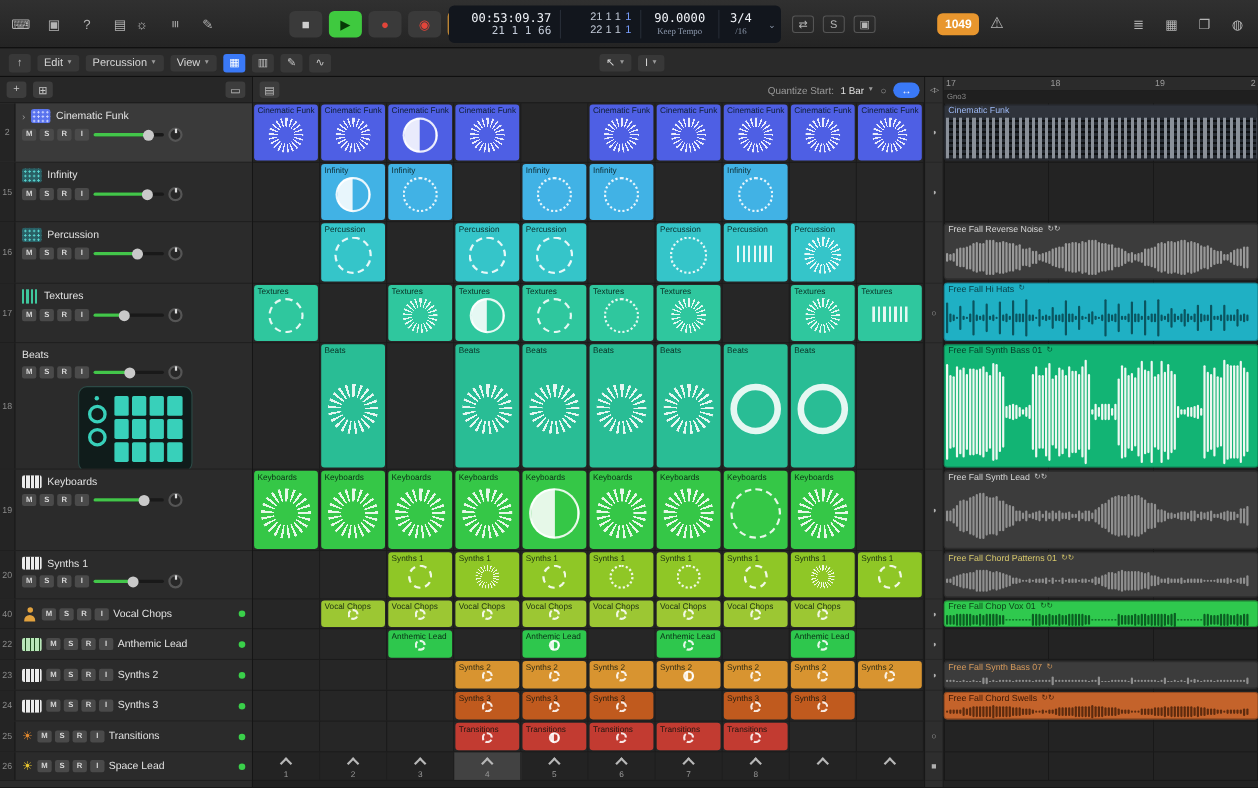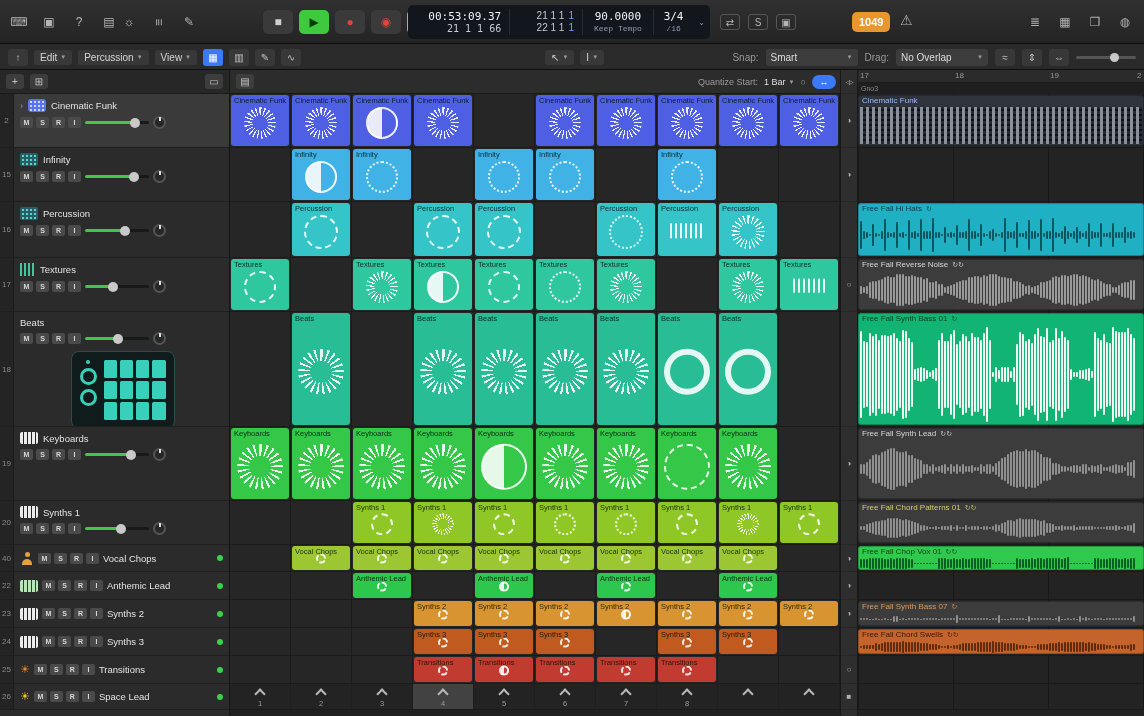--- a/index.html
+++ b/index.html
@@ -12,21 +12,21 @@
   .tbicon{width:22px;height:18px;display:flex;align-items:center;justify-content:center;color:#b5b5b5;font-size:12px;border-radius:3px;}
   .rot90{transform:rotate(90deg);}
   .tbtn-t{width:30px;height:24px;border-radius:5px;background:#3a3a3a;display:flex;align-items:center;justify-content:center;font-size:12px;color:#cfcfcf;}
   .t-play{background:#3fc93f;color:#063a06;}
   .t-rec,.t-cap{color:#e2453a;}
   .t-cycle{background:#e8a13a;color:#4a3000;}
   .lcd{position:absolute;left:408px;top:5px;width:302px;height:34px;background:#12161d;border-radius:5px;display:flex;align-items:center;color:#e8edf5;}
   .lcd-sec{display:flex;flex-direction:column;justify-content:center;align-items:flex-end;padding:0 8px;height:26px;border-right:1px solid #262c36;}
   .lcd-big{font-family:"DejaVu Sans Mono",monospace;font-size:11px;line-height:13px;color:#f0f3f8;}
   .lcd-sub{font-family:"DejaVu Sans Mono",monospace;font-size:10px;line-height:12px;color:#c3cbd8;}
-  .lcd-dim{font-size:8px;color:#8d99ad;line-height:11px;font-family:Liberation Mono, monospace;}
+  .lcd-dim{font-size:8px;color:#8d99ad;line-height:11px;font-family:Liberation Serif, serif;}
   .beatcol{color:#7aa0ff;margin-left:4px;}
   .lcd-chev{padding:0 5px;color:#8d99ad;font-size:8px;}
   .badge{position:absolute;left:852px;top:12px;height:20px;padding:0 7px;background:#e8962e;border-radius:5px;color:#fff;font-size:11px;font-weight:bold;display:flex;align-items:center;}
   .warn{position:absolute;left:900px;top:12px;color:#b5b5b5;font-size:14px;}
   .statusg{left:720px;}
   .s-ico{width:20px;height:16px;display:flex;align-items:center;justify-content:center;font-size:10px;color:#b5b5b5;border:1px solid #555;border-radius:3px;}
   .tb-right{right:8px;}
 
   
   .menubar{position:absolute;left:0;top:44px;width:1144px;height:26px;background:#2a2a2a;border-bottom:1px solid #0f0f0f;}
@@ -208,38 +208,20 @@
     <div class="mbg" style="left:545px">
       <span class="menu">
           <span>↖</span>
           <span class="chv">▼</span>
         </span>
       <span class="menu">
           <span>I</span>
           <span class="chv">▼</span>
         </span>
     </div>
-    <div class="mbg" style="right:8px;gap:7px">
-      <span class="lblgray">Snap:</span>
-      <span class="drop">
-          <span>Smart</span>
-          <span class="chv">▼</span>
-        </span>
-      <span class="lblgray">Drag:</span>
-      <span class="drop">
-          <span>No Overlap</span>
-          <span class="chv">▼</span>
-        </span>
-      <span class="mico">≈</span>
-      <span class="mico">⇕</span>
-      <span class="mico">⇔</span>
-      <span class="zslider">
-          <i></i>
-        </span>
-    </div>
   </div>
 
   <div class="content">
 
     <div class="headers">
       <div class="hd-top">
         <span class="hbtn">+</span>
         <span class="hbtn">⊞</span>
         <span class="spread"></span>
         <span class="hbtn">▭</span>
@@ -1146,20 +1128,122 @@
       <div class="lanes">
           <div class="lane" style="height: 54px;">
             <div class="region midi">
               <div class="rlabel" style="color: rgb(157, 185, 245);">
                 <span>Cinematic Funk</span>
               </div>
               <div class="mpat"></div>
             </div>
           </div>
           <div class="lane" style="height: 54px;"></div>
+          <div class="lane" style="height: 54px;">
+            <div class="region" style="background: rgb(60, 60, 60);">
+              <div class="rlabel" style="color: rgb(214, 214, 214);">
+                <span>Free Fall Reverse Noise</span>
+                <span class="rbadge">↻↻</span>
+              </div>
+              <div class="wave">
+                <i style="height:19.7%;background:#999999"></i>
+                <i style="height:16.9%;background:#999999"></i>
+                <i style="height:22.4%;background:#999999"></i>
+                <i style="height:38.8%;background:#999999"></i>
+                <i style="height:42.7%;background:#999999"></i>
+                <i style="height:46.6%;background:#999999"></i>
+                <i style="height:52.5%;background:#999999"></i>
+                <i style="height:55.4%;background:#999999"></i>
+                <i style="height:63.1%;background:#999999"></i>
+                <i style="height:69.1%;background:#999999"></i>
+                <i style="height:65.6%;background:#999999"></i>
+                <i style="height:64.6%;background:#999999"></i>
+                <i style="height:79.9%;background:#999999"></i>
+                <i style="height:79.2%;background:#999999"></i>
+                <i style="height:79.6%;background:#999999"></i>
+                <i style="height:67.9%;background:#999999"></i>
+                <i style="height:72.5%;background:#999999"></i>
+                <i style="height:73.7%;background:#999999"></i>
+                <i style="height:69.8%;background:#999999"></i>
+                <i style="height:66.7%;background:#999999"></i>
+                <i style="height:62.7%;background:#999999"></i>
+                <i style="height:55.9%;background:#999999"></i>
+                <i style="height:59.6%;background:#999999"></i>
+                <i style="height:42.4%;background:#999999"></i>
+                <i style="height:40.3%;background:#999999"></i>
+                <i style="height:43.3%;background:#999999"></i>
+                <i style="height:28.8%;background:#999999"></i>
+                <i style="height:30.4%;background:#999999"></i>
+                <i style="height:15.9%;background:#999999"></i>
+                <i style="height:21.2%;background:#999999"></i>
+                <i style="height:23.2%;background:#999999"></i>
+                <i style="height:28.6%;background:#999999"></i>
+                <i style="height:38.3%;background:#999999"></i>
+                <i style="height:42.7%;background:#999999"></i>
+                <i style="height:48.6%;background:#999999"></i>
+                <i style="height:48.9%;background:#999999"></i>
+                <i style="height:65.0%;background:#999999"></i>
+                <i style="height:62.9%;background:#999999"></i>
+                <i style="height:68.9%;background:#999999"></i>
+                <i style="height:69.0%;background:#999999"></i>
+                <i style="height:66.4%;background:#999999"></i>
+                <i style="height:76.0%;background:#999999"></i>
+                <i style="height:72.0%;background:#999999"></i>
+                <i style="height:77.7%;background:#999999"></i>
+                <i style="height:79.4%;background:#999999"></i>
+                <i style="height:78.7%;background:#999999"></i>
+                <i style="height:70.2%;background:#999999"></i>
+                <i style="height:67.0%;background:#999999"></i>
+                <i style="height:67.3%;background:#999999"></i>
+                <i style="height:59.1%;background:#999999"></i>
+                <i style="height:58.2%;background:#999999"></i>
+                <i style="height:46.3%;background:#999999"></i>
+                <i style="height:46.2%;background:#999999"></i>
+                <i style="height:42.1%;background:#999999"></i>
+                <i style="height:29.5%;background:#999999"></i>
+                <i style="height:19.1%;background:#999999"></i>
+                <i style="height:23.6%;background:#999999"></i>
+                <i style="height:14.0%;background:#999999"></i>
+                <i style="height:20.5%;background:#999999"></i>
+                <i style="height:26.8%;background:#999999"></i>
+                <i style="height:42.4%;background:#999999"></i>
+                <i style="height:41.0%;background:#999999"></i>
+                <i style="height:42.6%;background:#999999"></i>
+                <i style="height:50.8%;background:#999999"></i>
+                <i style="height:65.7%;background:#999999"></i>
+                <i style="height:70.2%;background:#999999"></i>
+                <i style="height:62.9%;background:#999999"></i>
+                <i style="height:74.7%;background:#999999"></i>
+                <i style="height:74.1%;background:#999999"></i>
+                <i style="height:70.4%;background:#999999"></i>
+                <i style="height:76.7%;background:#999999"></i>
+                <i style="height:78.2%;background:#999999"></i>
+                <i style="height:79.6%;background:#999999"></i>
+                <i style="height:68.0%;background:#999999"></i>
+                <i style="height:76.2%;background:#999999"></i>
+                <i style="height:69.9%;background:#999999"></i>
+                <i style="height:65.0%;background:#999999"></i>
+                <i style="height:55.9%;background:#999999"></i>
+                <i style="height:51.4%;background:#999999"></i>
+                <i style="height:53.9%;background:#999999"></i>
+                <i style="height:46.5%;background:#999999"></i>
+                <i style="height:33.8%;background:#999999"></i>
+                <i style="height:29.2%;background:#999999"></i>
+                <i style="height:32.4%;background:#999999"></i>
+                <i style="height:16.2%;background:#999999"></i>
+                <i style="height:13.2%;background:#999999"></i>
+                <i style="height:25.0%;background:#999999"></i>
+                <i style="height:34.4%;background:#999999"></i>
+                <i style="height:39.7%;background:#999999"></i>
+                <i style="height:37.7%;background:#999999"></i>
+                <i style="height:51.6%;background:#999999"></i>
+                <i style="height:50.4%;background:#999999"></i>
+              </div>
+            </div>
+          </div>
           <div class="lane" style="height: 56px;">
             <div class="region" style="background: rgb(31, 176, 196);">
               <div class="rlabel" style="color: rgb(8, 61, 68);">
                 <span>Free Fall Hi Hats</span>
                 <span class="rbadge">↻</span>
               </div>
               <div class="wave">
                 <i style="height:67.0%;background:#0A5560"></i>
                 <i style="height:17.7%;background:#0A5560"></i>
                 <i style="height:16.5%;background:#0A5560"></i>
@@ -1248,122 +1332,20 @@
                 <i style="height:13.2%;background:#0A5560"></i>
                 <i style="height:13.0%;background:#0A5560"></i>
                 <i style="height:13.9%;background:#0A5560"></i>
                 <i style="height:40.0%;background:#0A5560"></i>
                 <i style="height:13.5%;background:#0A5560"></i>
                 <i style="height:18.3%;background:#0A5560"></i>
                 <i style="height:12.5%;background:#0A5560"></i>
               </div>
             </div>
           </div>
-          <div class="lane" style="height: 54px;">
-            <div class="region" style="background: rgb(60, 60, 60);">
-              <div class="rlabel" style="color: rgb(214, 214, 214);">
-                <span>Free Fall Reverse Noise</span>
-                <span class="rbadge">↻↻</span>
-              </div>
-              <div class="wave">
-                <i style="height:19.7%;background:#999999"></i>
-                <i style="height:16.9%;background:#999999"></i>
-                <i style="height:22.4%;background:#999999"></i>
-                <i style="height:38.8%;background:#999999"></i>
-                <i style="height:42.7%;background:#999999"></i>
-                <i style="height:46.6%;background:#999999"></i>
-                <i style="height:52.5%;background:#999999"></i>
-                <i style="height:55.4%;background:#999999"></i>
-                <i style="height:63.1%;background:#999999"></i>
-                <i style="height:69.1%;background:#999999"></i>
-                <i style="height:65.6%;background:#999999"></i>
-                <i style="height:64.6%;background:#999999"></i>
-                <i style="height:79.9%;background:#999999"></i>
-                <i style="height:79.2%;background:#999999"></i>
-                <i style="height:79.6%;background:#999999"></i>
-                <i style="height:67.9%;background:#999999"></i>
-                <i style="height:72.5%;background:#999999"></i>
-                <i style="height:73.7%;background:#999999"></i>
-                <i style="height:69.8%;background:#999999"></i>
-                <i style="height:66.7%;background:#999999"></i>
-                <i style="height:62.7%;background:#999999"></i>
-                <i style="height:55.9%;background:#999999"></i>
-                <i style="height:59.6%;background:#999999"></i>
-                <i style="height:42.4%;background:#999999"></i>
-                <i style="height:40.3%;background:#999999"></i>
-                <i style="height:43.3%;background:#999999"></i>
-                <i style="height:28.8%;background:#999999"></i>
-                <i style="height:30.4%;background:#999999"></i>
-                <i style="height:15.9%;background:#999999"></i>
-                <i style="height:21.2%;background:#999999"></i>
-                <i style="height:23.2%;background:#999999"></i>
-                <i style="height:28.6%;background:#999999"></i>
-                <i style="height:38.3%;background:#999999"></i>
-                <i style="height:42.7%;background:#999999"></i>
-                <i style="height:48.6%;background:#999999"></i>
-                <i style="height:48.9%;background:#999999"></i>
-                <i style="height:65.0%;background:#999999"></i>
-                <i style="height:62.9%;background:#999999"></i>
-                <i style="height:68.9%;background:#999999"></i>
-                <i style="height:69.0%;background:#999999"></i>
-                <i style="height:66.4%;background:#999999"></i>
-                <i style="height:76.0%;background:#999999"></i>
-                <i style="height:72.0%;background:#999999"></i>
-                <i style="height:77.7%;background:#999999"></i>
-                <i style="height:79.4%;background:#999999"></i>
-                <i style="height:78.7%;background:#999999"></i>
-                <i style="height:70.2%;background:#999999"></i>
-                <i style="height:67.0%;background:#999999"></i>
-                <i style="height:67.3%;background:#999999"></i>
-                <i style="height:59.1%;background:#999999"></i>
-                <i style="height:58.2%;background:#999999"></i>
-                <i style="height:46.3%;background:#999999"></i>
-                <i style="height:46.2%;background:#999999"></i>
-                <i style="height:42.1%;background:#999999"></i>
-                <i style="height:29.5%;background:#999999"></i>
-                <i style="height:19.1%;background:#999999"></i>
-                <i style="height:23.6%;background:#999999"></i>
-                <i style="height:14.0%;background:#999999"></i>
-                <i style="height:20.5%;background:#999999"></i>
-                <i style="height:26.8%;background:#999999"></i>
-                <i style="height:42.4%;background:#999999"></i>
-                <i style="height:41.0%;background:#999999"></i>
-                <i style="height:42.6%;background:#999999"></i>
-                <i style="height:50.8%;background:#999999"></i>
-                <i style="height:65.7%;background:#999999"></i>
-                <i style="height:70.2%;background:#999999"></i>
-                <i style="height:62.9%;background:#999999"></i>
-                <i style="height:74.7%;background:#999999"></i>
-                <i style="height:74.1%;background:#999999"></i>
-                <i style="height:70.4%;background:#999999"></i>
-                <i style="height:76.7%;background:#999999"></i>
-                <i style="height:78.2%;background:#999999"></i>
-                <i style="height:79.6%;background:#999999"></i>
-                <i style="height:68.0%;background:#999999"></i>
-                <i style="height:76.2%;background:#999999"></i>
-                <i style="height:69.9%;background:#999999"></i>
-                <i style="height:65.0%;background:#999999"></i>
-                <i style="height:55.9%;background:#999999"></i>
-                <i style="height:51.4%;background:#999999"></i>
-                <i style="height:53.9%;background:#999999"></i>
-                <i style="height:46.5%;background:#999999"></i>
-                <i style="height:33.8%;background:#999999"></i>
-                <i style="height:29.2%;background:#999999"></i>
-                <i style="height:32.4%;background:#999999"></i>
-                <i style="height:16.2%;background:#999999"></i>
-                <i style="height:13.2%;background:#999999"></i>
-                <i style="height:25.0%;background:#999999"></i>
-                <i style="height:34.4%;background:#999999"></i>
-                <i style="height:39.7%;background:#999999"></i>
-                <i style="height:37.7%;background:#999999"></i>
-                <i style="height:51.6%;background:#999999"></i>
-                <i style="height:50.4%;background:#999999"></i>
-              </div>
-            </div>
-          </div>
           <div class="lane" style="height: 115px;">
             <div class="region" style="background: rgb(18, 180, 116);">
               <div class="rlabel" style="color: rgb(6, 60, 39);">
                 <span>Free Fall Synth Bass 01</span>
                 <span class="rbadge">↻</span>
               </div>
               <div class="wave">
                 <i style="height:85.8%;background:#EFF8F2"></i>
                 <i style="height:67.1%;background:#EFF8F2"></i>
                 <i style="height:64.9%;background:#EFF8F2"></i>

